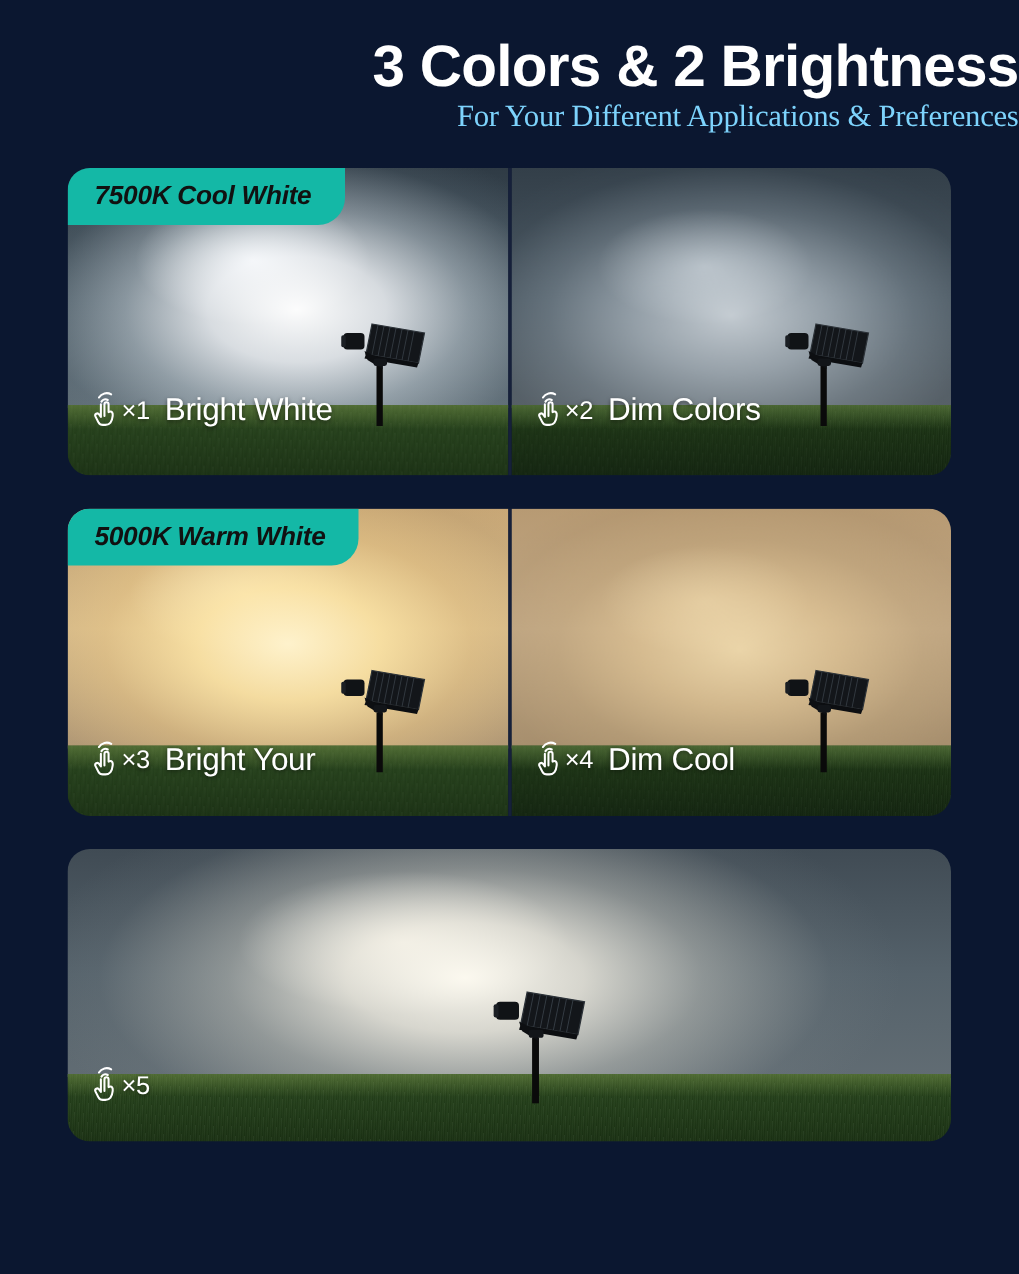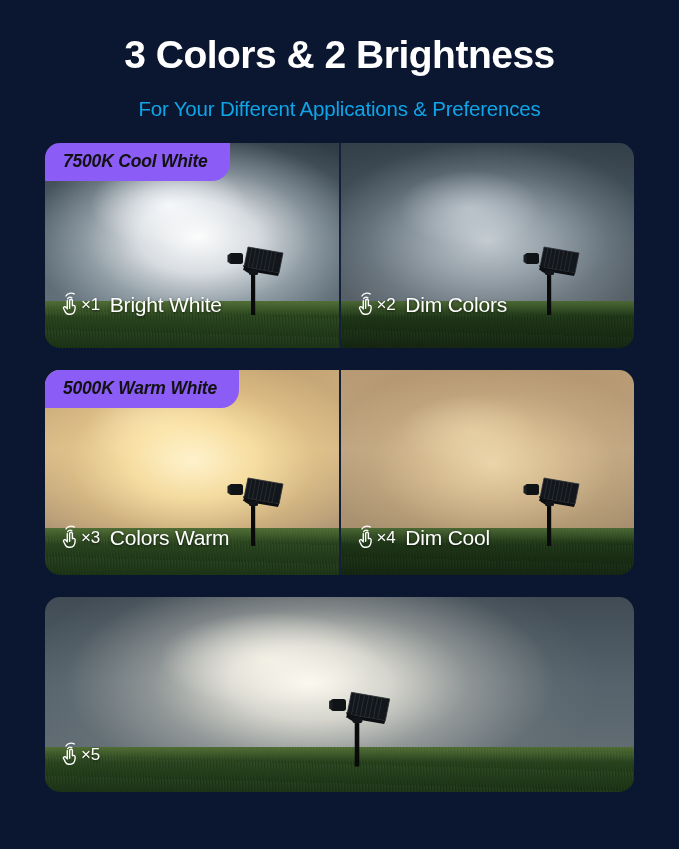--- a/index.html
+++ b/index.html
@@ -8,35 +8,36 @@
     width: 679px;
     height: 849px;
     background: #0b1730;
     font-family: "Liberation Sans", sans-serif;
     overflow: hidden;
     position: relative;
   }
 
   
   .header {
-    text-align: center;
-    padding-top: 34px;
+    text-align: right;
+    padding-top: 24px;
   }
   .title {
     font-size: 39px;
     font-weight: bold;
     color: #ffffff;
     letter-spacing: -0.5px;
     line-height: 1.1;
   }
   .subtitle {
     font-size: 20.5px;
-    color: #0ea5e9;
-    margin-top: 20px;
+    color: #7dd3fc;
+    margin-top: 0;
     letter-spacing: -0.2px;
+    font-family: Liberation Serif, serif;
   }
 
   
   .cards {
     margin-top: 22px;
     padding: 0 45px;
     display: flex;
     flex-direction: column;
     gap: 22px;
   }
@@ -124,21 +125,21 @@
   .scene-neutral .glow {
     background:
       radial-gradient(ellipse 56% 78% at 45% 44%, rgba(255,252,242,0.97) 0%, rgba(246,242,230,0.80) 24%, rgba(214,213,203,0.44) 48%, rgba(140,148,150,0.10) 74%, rgba(0,0,0,0) 88%),
       radial-gradient(ellipse 26% 34% at 38% 32%, rgba(255,253,246,0.78) 0%, rgba(255,255,255,0) 72%);
   }
 
   
   .badge {
     position: absolute;
     top: 0; left: 0;
-    background: #8b5cf6;
+    background: #14b8a6;
     color: #111111;
     font-size: 17.5px;
     font-weight: bold;
     font-style: italic;
     letter-spacing: -0.2px;
     padding: 8px 22px 9px 18px;
     border-bottom-right-radius: 18px;
     z-index: 5;
     white-space: nowrap;
   }
@@ -305,21 +306,21 @@
             <path d="M7.6 4.2 a6.6 6.6 0 0 1 8.9 -2.3"></path>
           </g>
           <path d="M11.6 9.2 v8.4 M11.6 9.2 a1.5 1.5 0 0 1 3 0 v5.6
                    c1 -0.5 2 -0.6 2.6 0.2 c0.5 0.7 0.5 1.7 0.4 2.6
                    c-0.2 1.9 -0.6 3.6 -1.6 4.8 c-0.9 1.1 -2.2 1.7 -3.7 1.7
                    h-1.8 c-1.5 0 -2.6 -0.7 -3.3 -2
                    l-2.1 -4 c-0.4 -0.8 -0.2 -1.7 0.5 -2.1
                    c0.7 -0.4 1.6 -0.2 2.1 0.5 l1.3 1.8 V9.2" fill="none" stroke="#ffffff" stroke-width="1.5" stroke-linejoin="round" stroke-linecap="round"></path>
         </svg>
         <span class="cap-count">×3</span>
-        <span class="cap-text">Colors Warm</span>
+        <span class="cap-text">Bright Your</span>
       </div>
 
       <div class="badge">5000K Warm White</div>
     </div>
 
     <div class="panel scene-warm-dim">
       <div class="sky"></div>
       <div class="glow"></div>
       <div class="grass dimgrass"></div>
 

